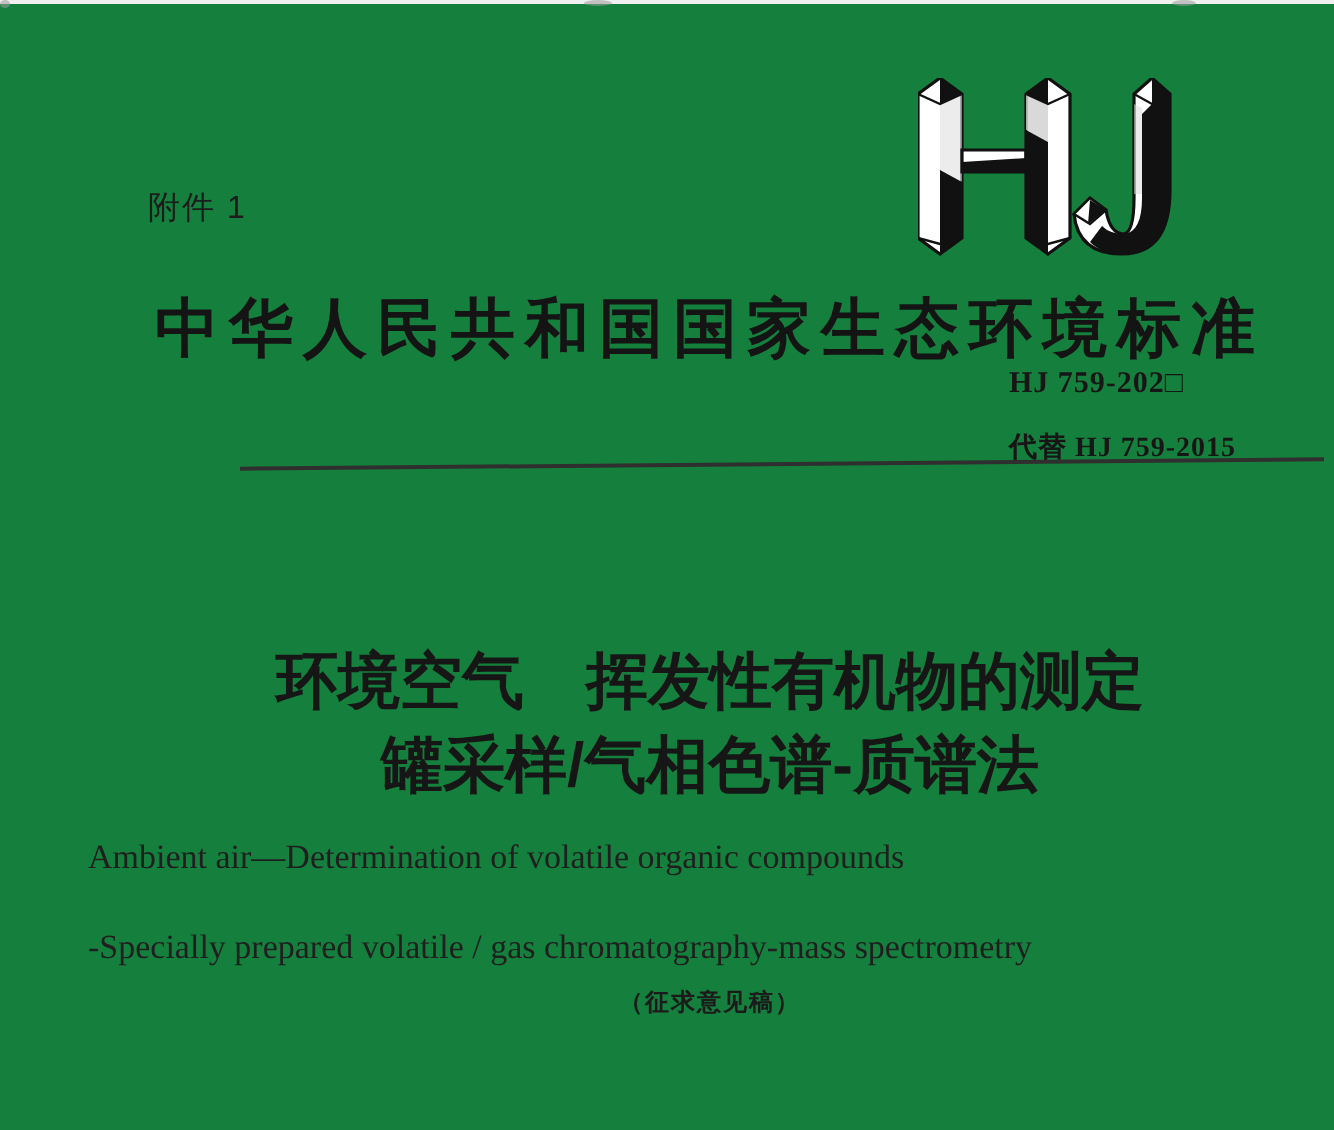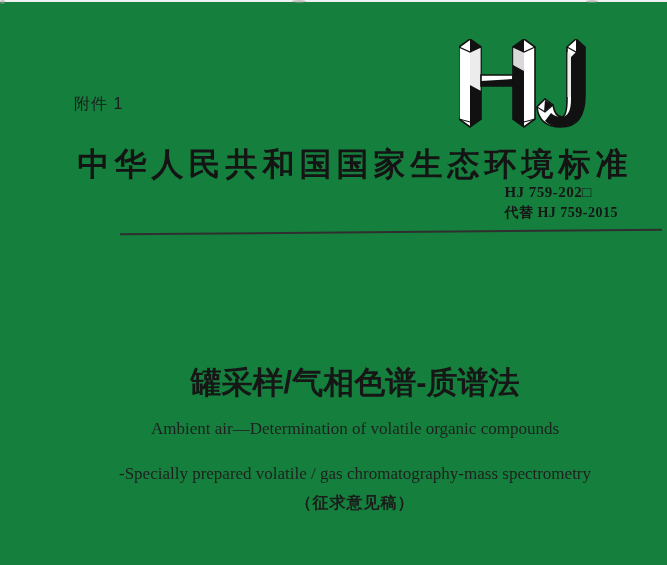--- a/index.html
+++ b/index.html
@@ -39,21 +39,21 @@
     white-space:nowrap;
   }
 
   .std-block{
     position:absolute; right:48px; top:184px;
     text-align:left;
     font-family:"Liberation Serif", serif;
     color:#161616;
   }
   .std-number{ font-size:15px; font-weight:600; letter-spacing:0.5px; }
-  .std-replaces{ font-size:14px; font-weight:600; margin-top:3px; letter-spacing:0.5px;font-family:Liberation Serif, serif; }
+  .std-replaces{ font-size:14px; font-weight:600; margin-top:14px; letter-spacing:0.5px;font-family:Liberation Serif, serif; }
 
   .rule{
     position:absolute; left:76px; top:231px;
     width:542px; height:2px;
     background:#2f2f2f;
     transform:rotate(-0.5deg);
   }
 
   .title-cn{
     position:absolute; left:0; right:0;
@@ -61,33 +61,33 @@
     font-family:"Liberation Sans", sans-serif;
     font-size:31px; font-weight:bold;
     color:#161616;
     white-space:nowrap;
   }
   .title-cn.l1{ top:320px; }
   .title-cn.l2{ top:362px;text-align:center; }
 
   .title-en{
     position:absolute; left:0; right:0;
-    text-align:center;
+    text-align:left;
     font-family:"Liberation Serif", serif;
     font-size:17px; color:#1f1f1f;
     white-space:nowrap;
   }
   .title-en.l1{ top:419px; }
   .title-en.l2{ top:464px; }
 
   .draft-note{
     position:absolute; left:0; right:0; top:493px;
     text-align:center;
     font-family:"Liberation Sans", sans-serif;
-    font-size:16px; font-weight:600; color:#1b1b1b;
+    font-size:12px; font-weight:600; color:#1b1b1b;
     letter-spacing:1px;
   }
 </style>
 </head>
 <body>
 
 <div class="page">
 
   <div class="edge-top"></div>
   <div class="edge-right-line"></div>
@@ -131,20 +131,21 @@
 
     <div class="heading">中华人民共和国国家生态环境标准</div>
 
     <div class="std-block">
       <div class="std-number">HJ 759-202□</div>
       <div class="std-replaces">代替 HJ 759-2015</div>
     </div>
 
     <div class="rule"></div>
 
+    <div class="title-cn l1">环境空气　挥发性有机物的测定</div>
     <div class="title-cn l2">罐采样/气相色谱-质谱法</div>
 
     <div class="title-en l1">Ambient air—Determination of volatile organic compounds</div>
     <div class="title-en l2">-Specially prepared volatile / gas chromatography-mass spectrometry</div>
 
     <div class="draft-note">（征求意见稿）</div>
   </div>
 
 </div>
 

